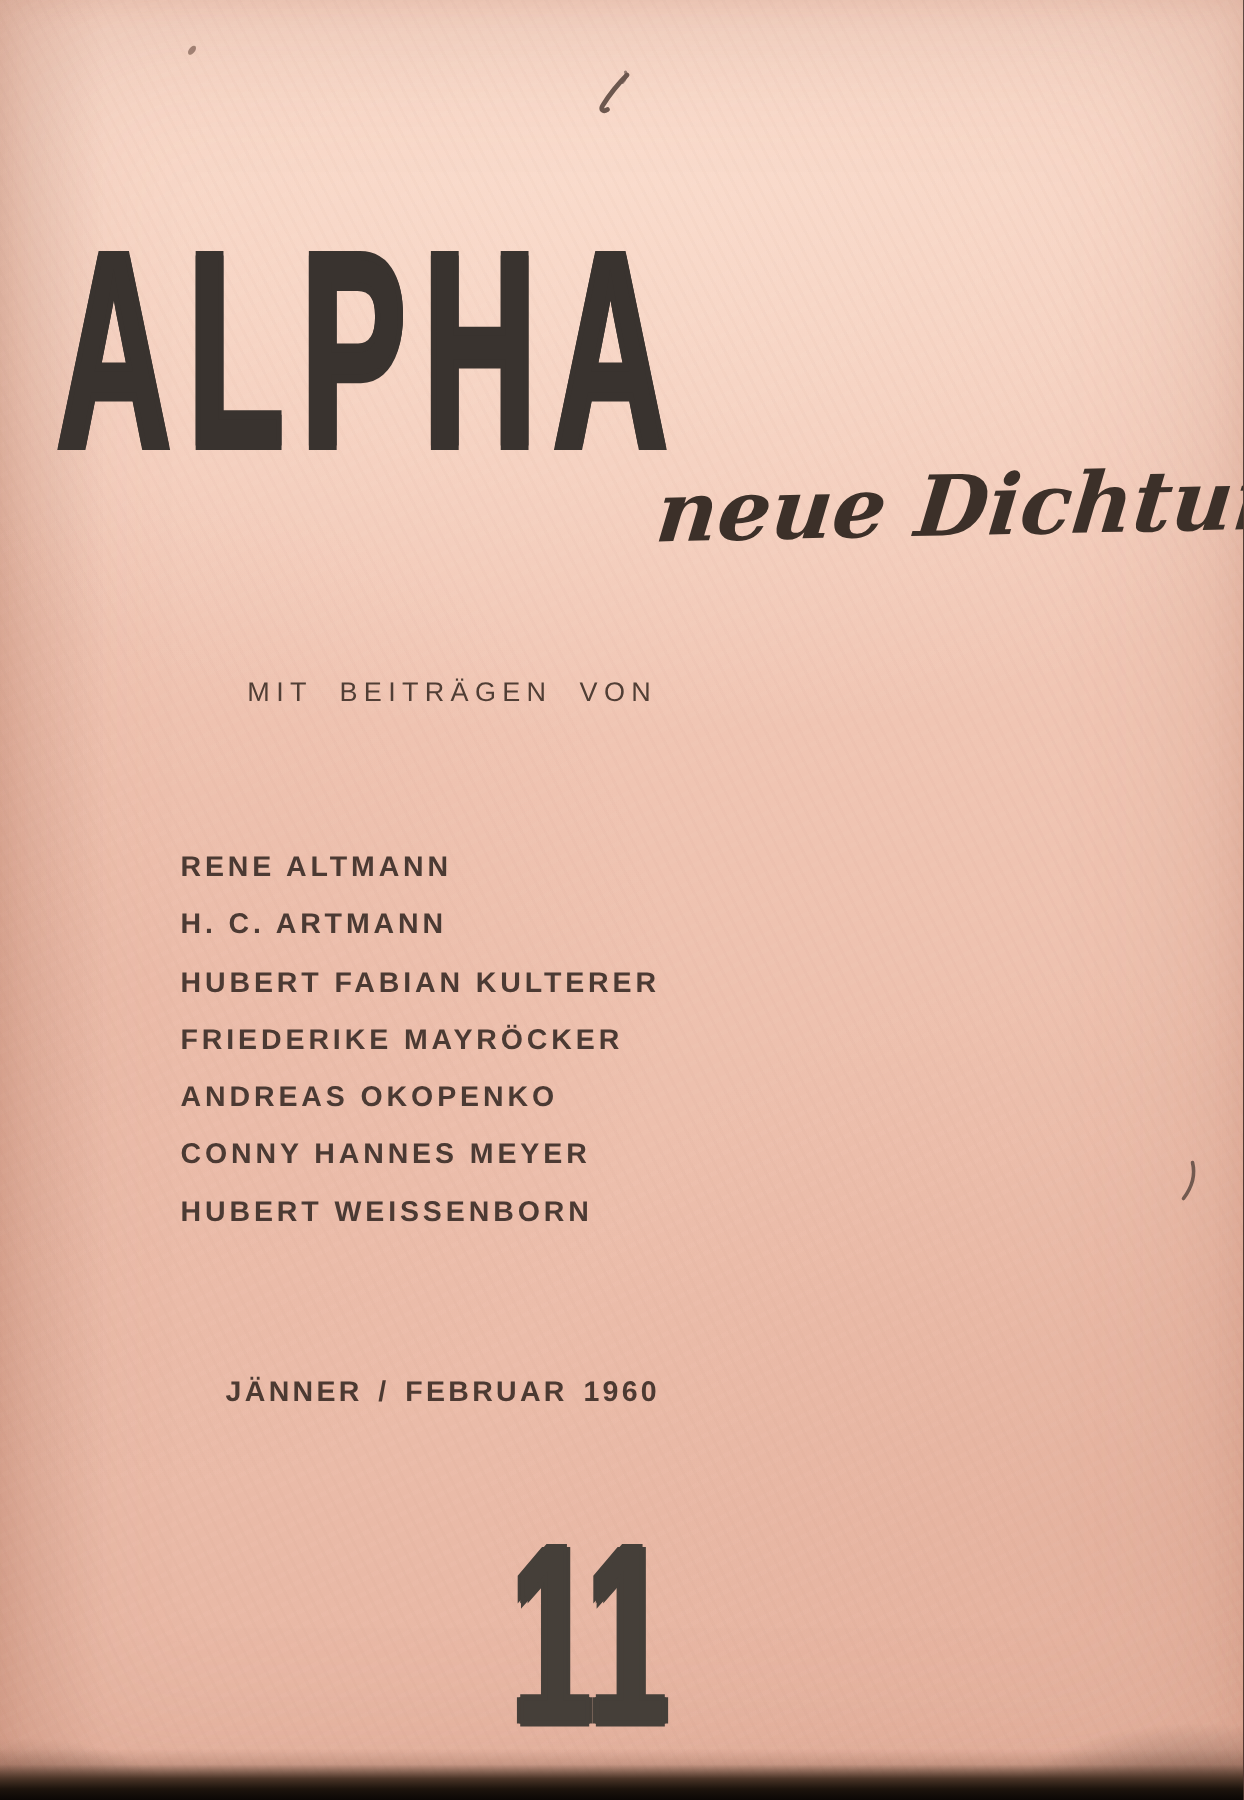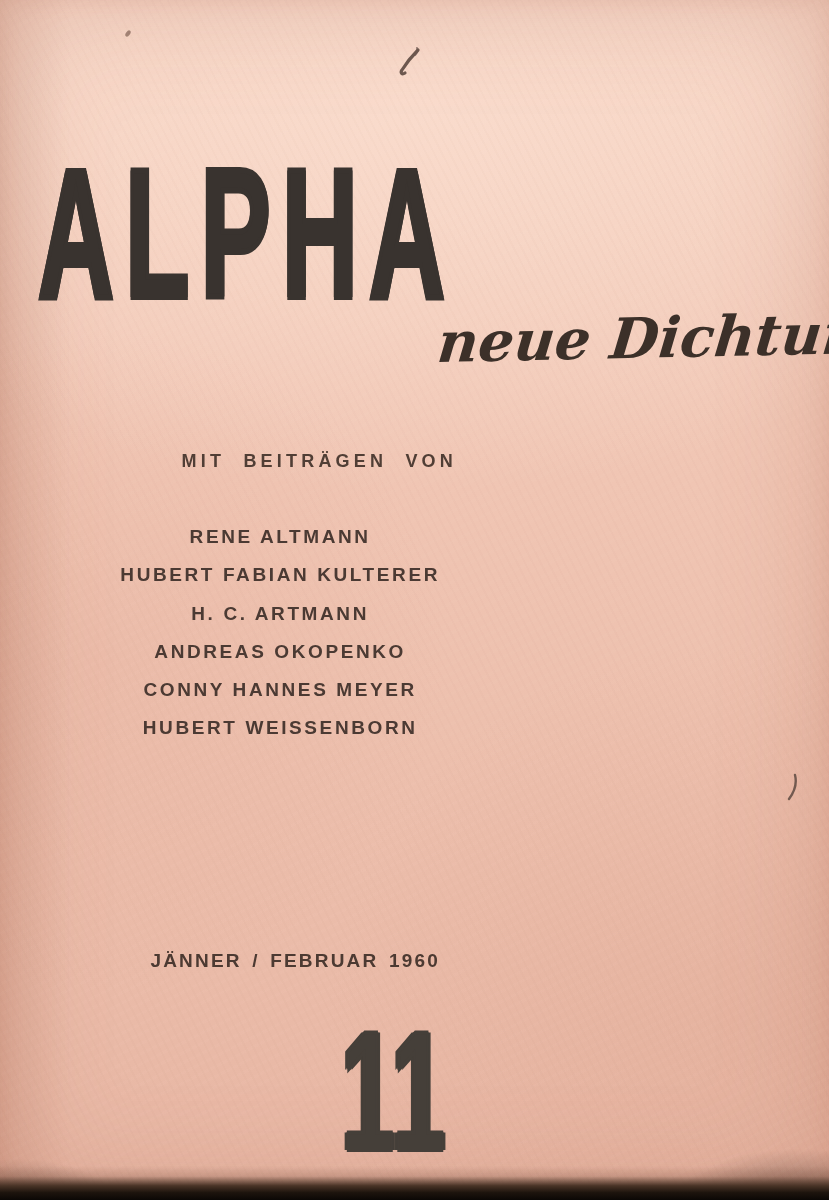--- a/index.html
+++ b/index.html
@@ -55,48 +55,48 @@
     font-weight: bold;
     font-size: 56px;
     line-height: 1;
     color: #3c3029;
     white-space: nowrap;
     transform: skewX(-7deg) rotate(-1.2deg);
     transform-origin: 0 50%;
   }
   .heading {
     position: absolute;
-    right: 372px;
+    right: 391px;
     top: 452px;
     font-size: 18px;
-    font-weight: bold;
+    font-weight: normal;
     letter-spacing: 4.2px;
     word-spacing: 9px;
     line-height: 19px;
     color: #503e35;
     white-space: nowrap;
   }
   .names {
     position: absolute;
     right: 389px;
-    top: 518px;
-    text-align: center;
+    top: 560px;
+    text-align: left;
   }
   .name {
     font-size: 19px;
     font-weight: bold;
     letter-spacing: 2.6px;
     line-height: 38.3px;
     color: var(--ink-brown);
     white-space: nowrap;
   }
   .date {
     position: absolute;
     right: 389px;
-    top: 951px;
+    top: 919px;
     font-size: 19px;
     font-weight: bold;
     letter-spacing: 2.2px;
     word-spacing: 3px;
     line-height: 19px;
     color: #4c3a32;
     white-space: nowrap;
   }
   .issue {
     position: absolute;
@@ -151,22 +151,23 @@
   <div class="edge-shade-left"></div>
 
   <h1 class="title">ALPHA</h1>
 
   <div class="subtitle">neue Dichtung</div>
 
   <div class="heading">MIT BEITRÄGEN VON</div>
 
   <div class="names">
       <div class="name">RENE ALTMANN</div>
+      <div class="name">H. C. ARTMANN</div>
       <div class="name">HUBERT FABIAN KULTERER</div>
-      <div class="name">H. C. ARTMANN</div>
+      <div class="name">FRIEDERIKE MAYRÖCKER</div>
       <div class="name">ANDREAS OKOPENKO</div>
       <div class="name">CONNY HANNES MEYER</div>
       <div class="name">HUBERT WEISSENBORN</div>
     </div>
 
   <div class="date">JÄNNER / FEBRUAR 1960</div>
 
   <div class="issue">11</div>
 
   <svg class="mark mark-squiggle" viewBox="0 0 30 34">

